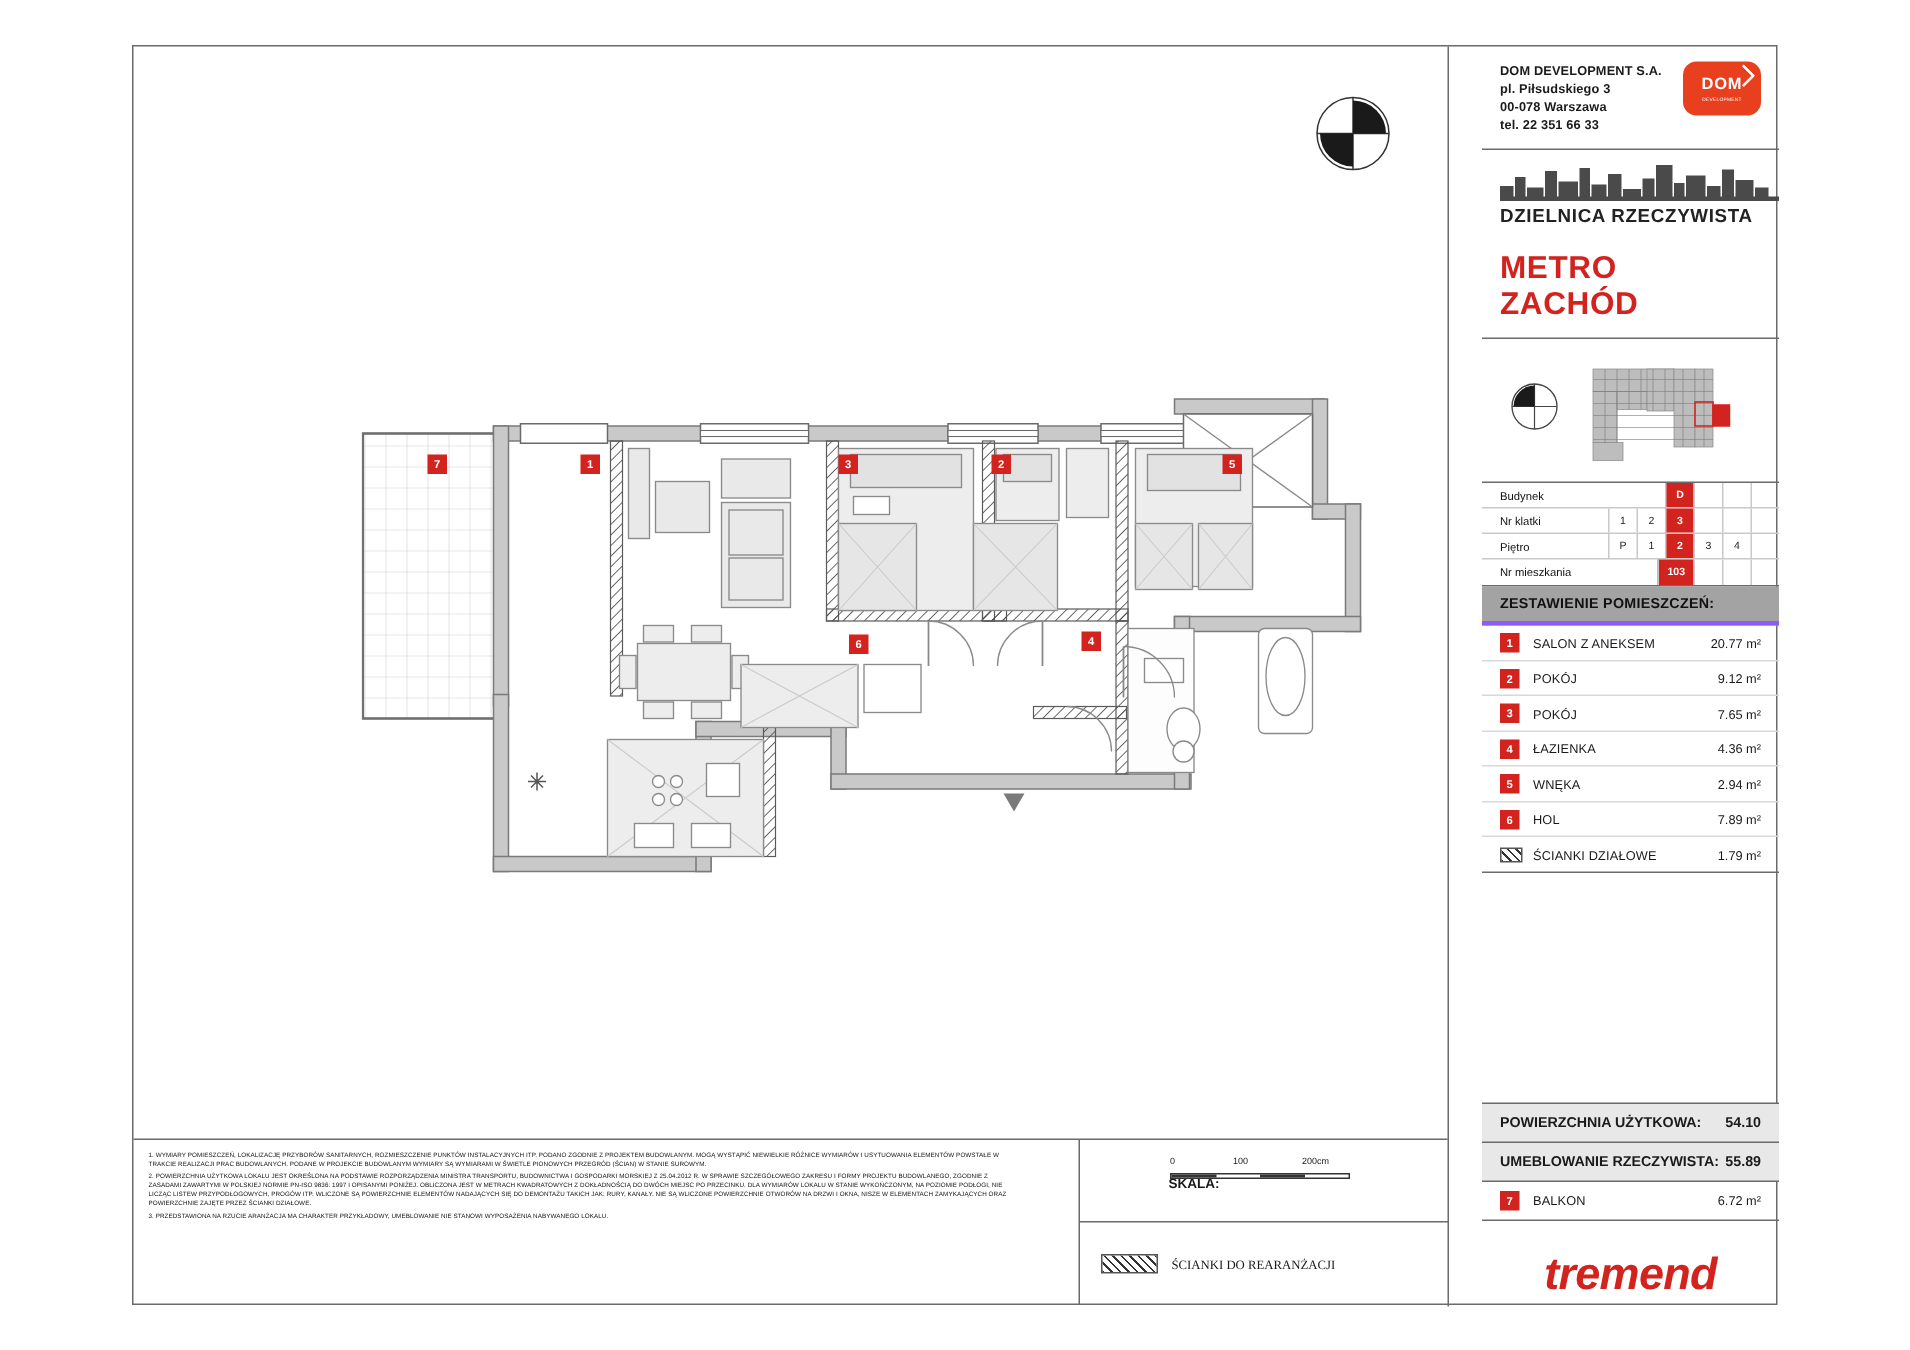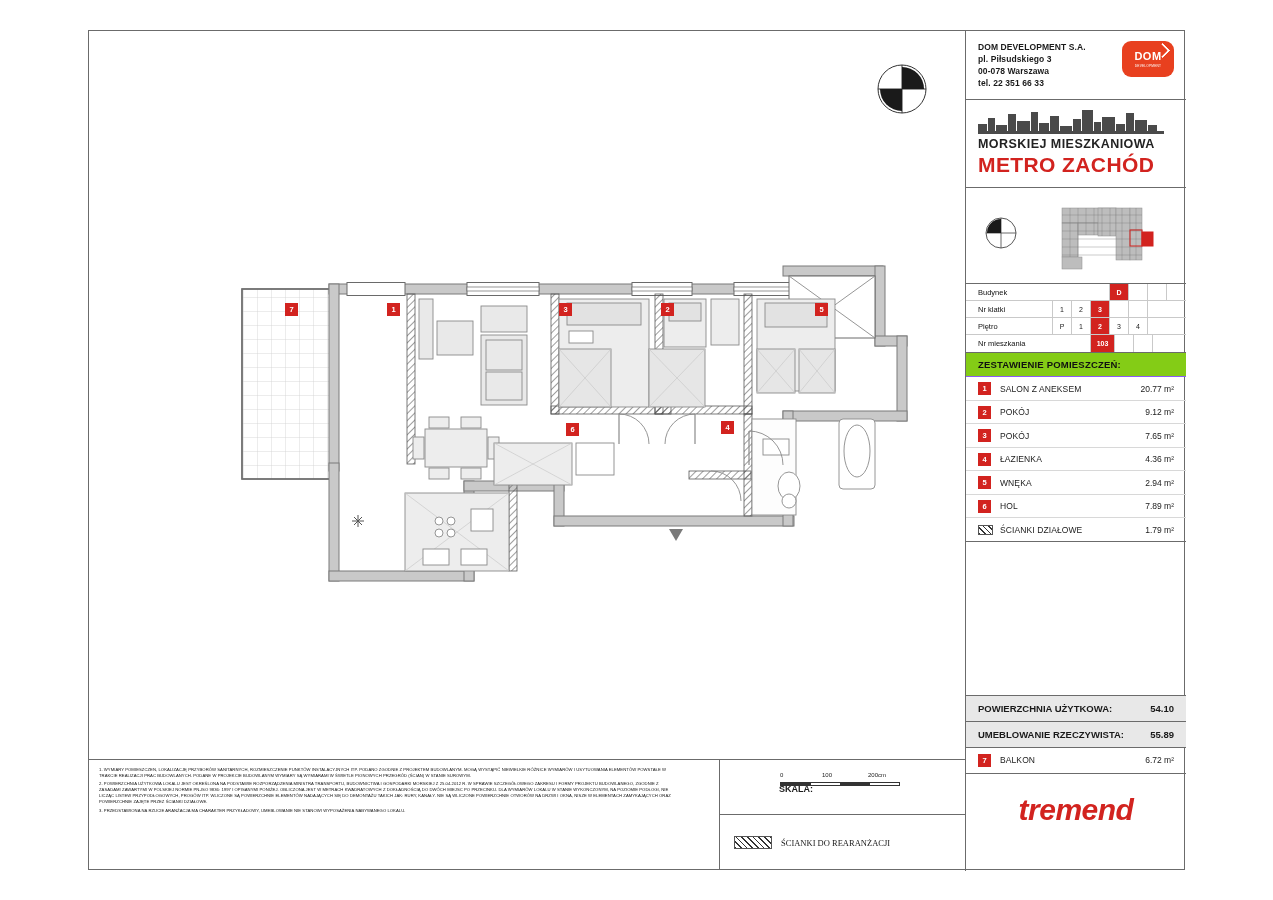--- a/index.html
+++ b/index.html
@@ -17,20 +17,21 @@
     left:88px; top:30px;
     width:1097px; height:840px;
     border:1px solid #6b6b6b;
   }
   
   .right-panel {
     position:absolute;
     left:876px; top:0;
     width:221px; height:840px;
     border-left:1px solid #6b6b6b;
+    padding-left:22px;
   }
   .rp-block { border-bottom:1px solid #6b6b6b; padding:10px 12px; }
   .company { font-size:8.5px; font-weight:bold; line-height:1.42; letter-spacing:.1px;}
   .company-row { display:flex; justify-content:space-between; align-items:flex-start; }
   .dom-logo {
     width:52px; height:36px; background:#e8401f; border-radius:9px;
     display:flex; flex-direction:column; align-items:center; justify-content:center;
     color:#fff; position:relative;
   }
   .dom-logo .d1 { font-size:11px; font-weight:bold; letter-spacing:.5px; line-height:1;}
@@ -40,42 +41,42 @@
     border-top:2px solid #fff; border-right:2px solid #fff; transform:rotate(45deg);
     border-radius:1px;
   }
   
   .brand { padding:8px 12px 10px 12px; border-bottom:1px solid #6b6b6b; }
   .skyline { height:26px; width:186px; position:relative; overflow:hidden; margin-bottom:3px;}
   .skyline i {
     position:absolute; bottom:0; background:#4a4a4a; display:block;
   }
   .brand-sub { font-size:12.5px; font-weight:bold; letter-spacing:.45px; color:#222; }
-  .brand-main { font-size:21px; font-weight:bold; letter-spacing:.4px; color:#d2231f; margin-top:2px; }
+  .brand-main { font-size:21px; font-weight:bold; letter-spacing:.4px; color:#d2231f; margin-top:16px; }
   
   .keyplan { height:96px; border-bottom:1px solid #6b6b6b; position:relative; }
   .compass-sm { position:absolute; left:18px; top:28px; width:34px; height:34px; }
   .mini-plan { position:absolute; right:28px; top:16px; width:98px; height:70px; }
   .mini-plan svg { display:block; }
   
   .bud-table { border-bottom:1px solid #6b6b6b; }
   .bud-row { display:flex; height:17px; border-bottom:1px solid #c9c9c9; align-items:stretch; }
   .bud-row:last-child { border-bottom:none; }
   .bud-label { width:86px; font-size:7.5px; display:flex; align-items:center; padding-left:12px; color:#111; }
   .cells { display:flex; flex:1; }
   .cell {
     width:19px; border-left:1px solid #c9c9c9; font-size:7px;
     display:flex; align-items:center; justify-content:center; color:#222;
   }
   .cell.on { background:#d2231f; color:#fff; font-weight:bold; }
   .cell.wide { width:24px; }
   
   .zest-head {
-    background:#84cc16; font-size:9.5px; font-weight:bold; letter-spacing:.2px;
-    padding:6px 12px; border-bottom:1px solid #8b5cf6; color:#111;
+    background:#a3a3a3; font-size:9.5px; font-weight:bold; letter-spacing:.2px;
+    padding:6px 12px; border-bottom:3px solid #8b5cf6; color:#111;
   }
   .room-row {
     display:flex; align-items:center; height:23.5px; padding:0 12px;
     border-bottom:1px solid #d8d8d8; font-size:8.5px;
   }
   .room-num {
     width:13px; height:13px; background:#d2231f; color:#fff; font-size:7.5px;
     font-weight:bold; display:flex; align-items:center; justify-content:center; margin-right:9px;
     flex:none;
   }
@@ -407,21 +408,21 @@
         <i style="left:95px;width:8px;height:15px"></i>
         <i style="left:104px;width:11px;height:24px"></i>
         <i style="left:116px;width:7px;height:12px"></i>
         <i style="left:124px;width:13px;height:17px"></i>
         <i style="left:138px;width:9px;height:10px"></i>
         <i style="left:148px;width:8px;height:21px"></i>
         <i style="left:157px;width:12px;height:14px"></i>
         <i style="left:170px;width:9px;height:9px"></i>
         <i style="left:0px;width:186px;height:3px"></i>
       </div>
-      <div class="brand-sub">MORSKIEJ MIESZKANIOWA</div>
+      <div class="brand-sub">DZIELNICA RZECZYWISTA</div>
       <div class="brand-main">METRO ZACHÓD</div>
     </div>
 
     <div class="keyplan">
       <svg class="compass-sm" viewBox="0 0 34 34">
         <circle cx="17" cy="17" r="15" fill="#fff" stroke="#444" stroke-width=".9"></circle>
         <path d="M17 2 L17 32 M2 17 L32 17" stroke="#444" stroke-width=".8"></path>
         <path d="M17 17 L17 3 A14 14 0 0 0 3 17 Z" fill="#1a1a1a"></path>
       </svg>
       <div class="mini-plan">

